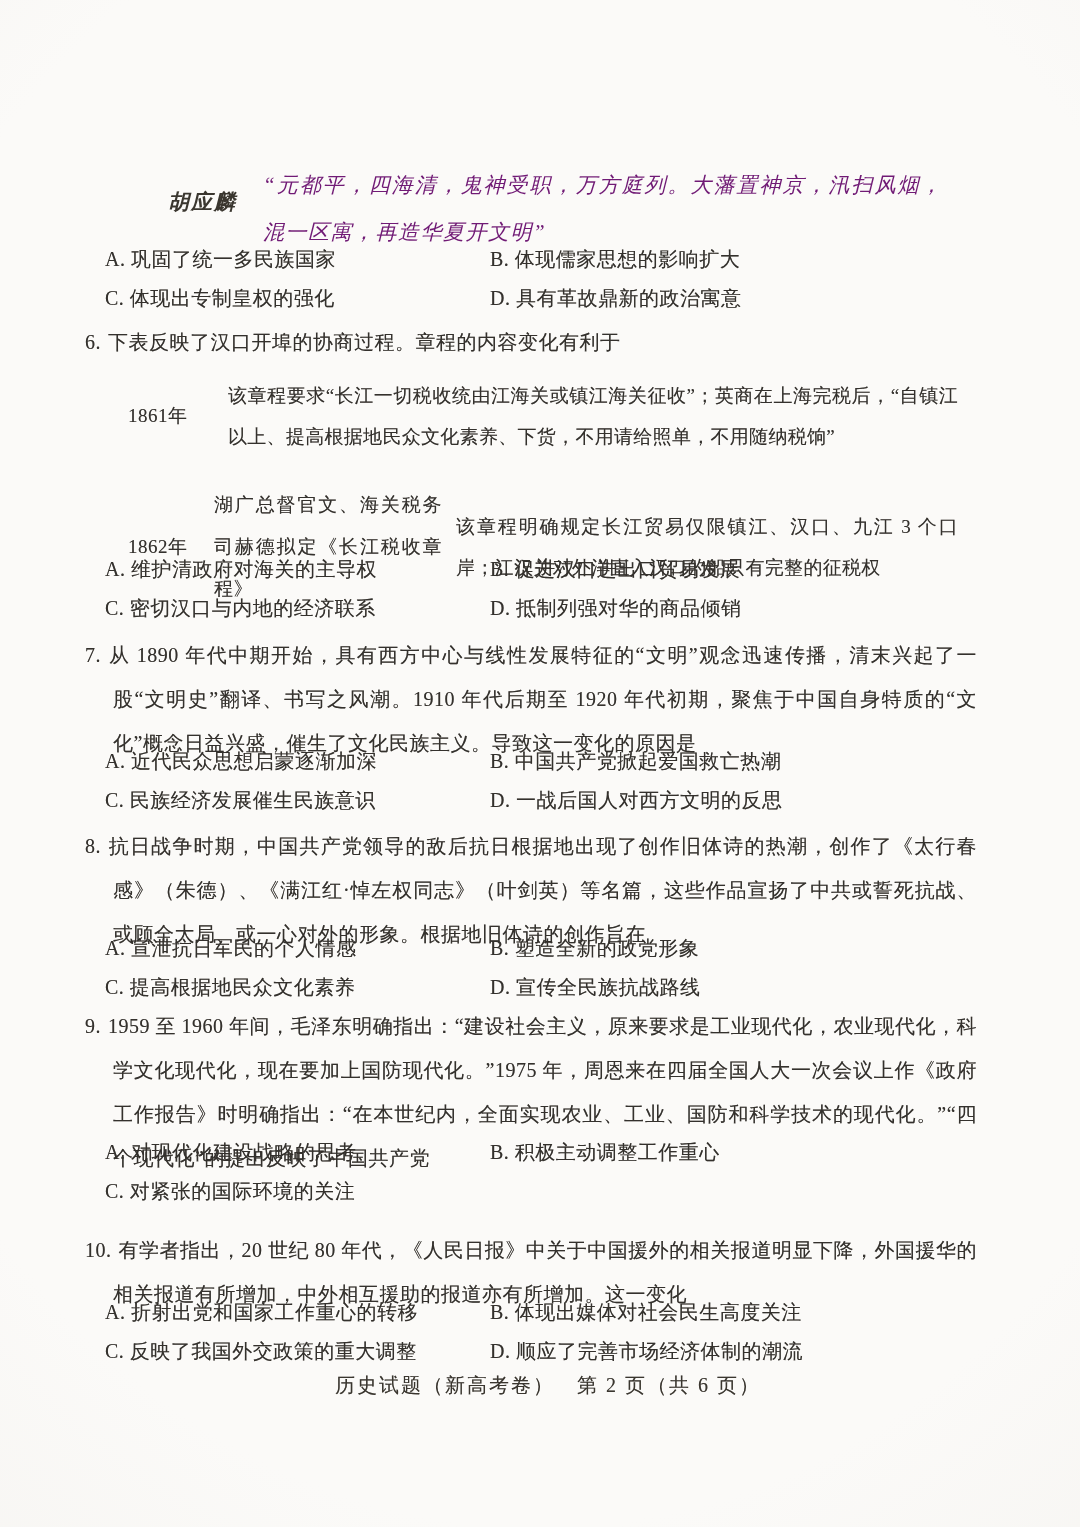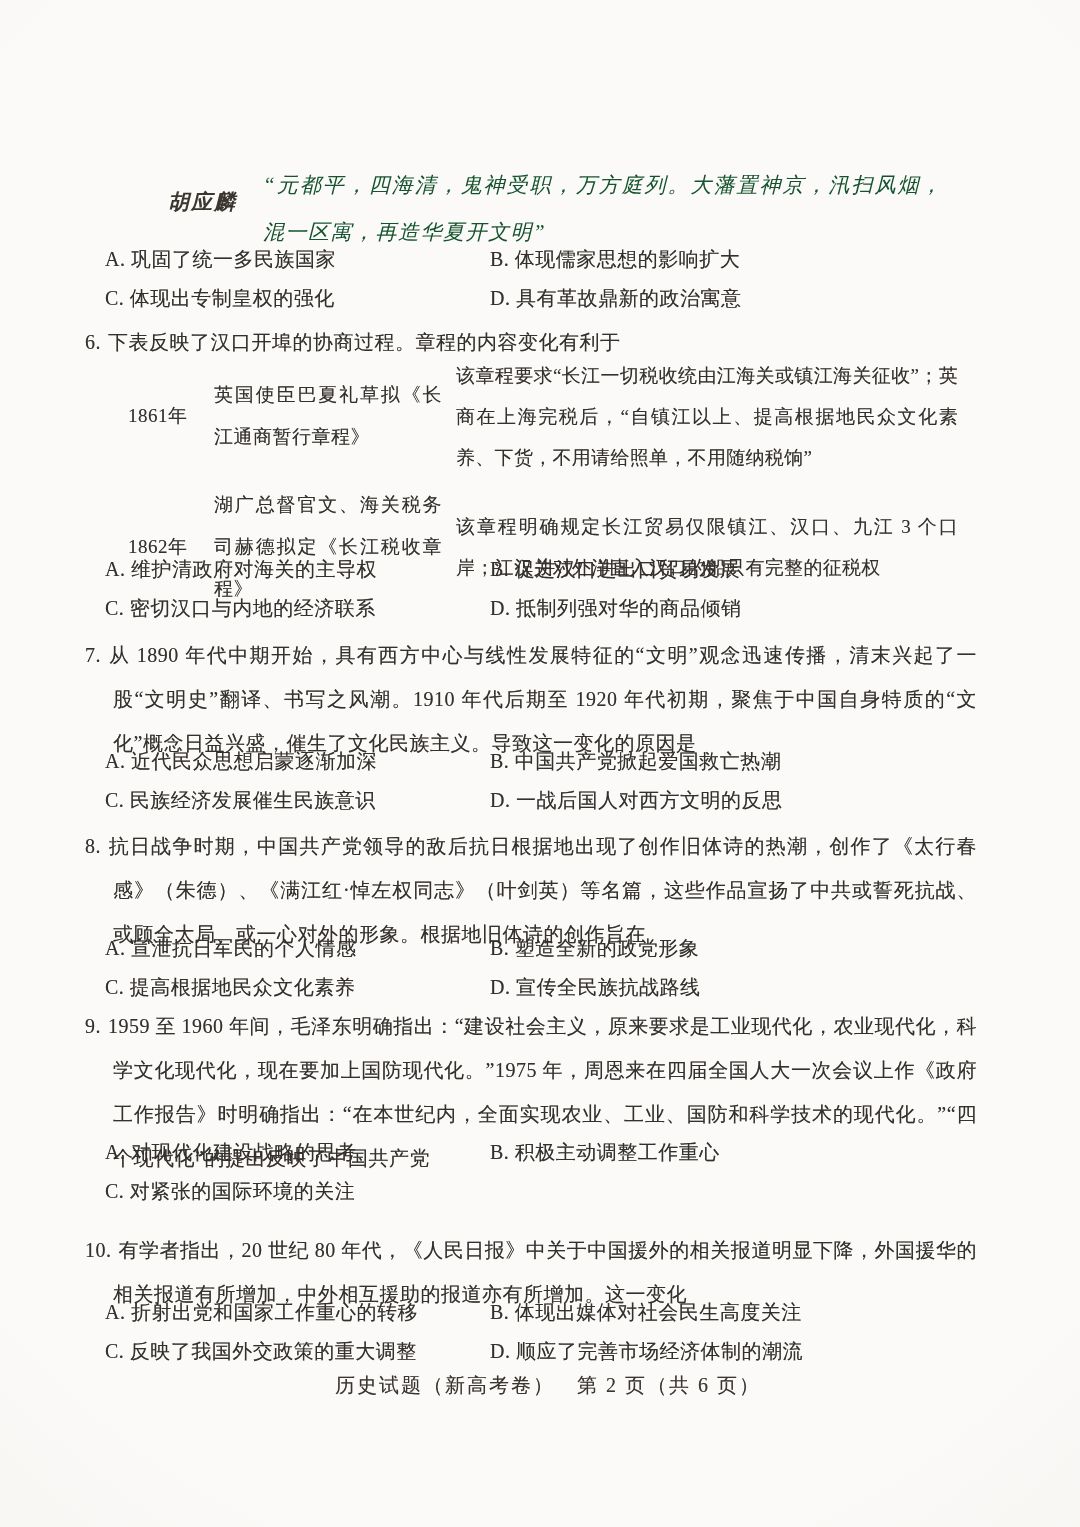--- a/index.html
+++ b/index.html
@@ -64,21 +64,21 @@
   .quote {
     position: absolute;
     left: 263px;
     top: 162px;
     width: 680px;
     font-size: 21px;
     line-height: 47px;
     font-style: italic;
     font-weight: 500;
     letter-spacing: 1.5px;
-    color: #14532d;
+    color: #701a75;
     text-align: justify;
   }
   
   .hk-table {
     position: absolute;
     left: 128px;
     top: 352px;
     width: 830px;
     font-size: 19px;
     text-shadow: 0 0 0.6px rgba(40,38,34,0.4);
@@ -139,21 +139,20 @@
 
   <div class="qblock" style="top:320px;">
     <p class="stem">
       <span class="qnum">6.</span><span>下表反映了汉口开埠的协商过程。章程的内容变化有利于</span>
     </p>
   </div>
 
   <div class="hk-table">
     <div class="hk-row r1">
       <div class="cell-year">1861年</div>
-      <div class="cell-drafter">英国使臣巴夏礼草拟《长江通商暂行章程》</div>
       <div class="cell-content">该章程要求“长江一切税收统由江海关或镇江海关征收”；英商在上海完税后，“自镇江以上、提高根据地民众文化素养、下货，不用请给照单，不用随纳税饷”</div>
     </div>
     <div class="hk-row r2">
       <div class="cell-year">1862年</div>
       <div class="cell-drafter">湖广总督官文、海关税务司赫德拟定《长江税收章程》</div>
       <div class="cell-content">该章程明确规定长江贸易仅限镇江、汉口、九江 3 个口岸；江汉关对外洋直入汉口的船只有完整的征税权</div>
     </div>
   </div>
 
   <div class="options" style="top:557px;">

